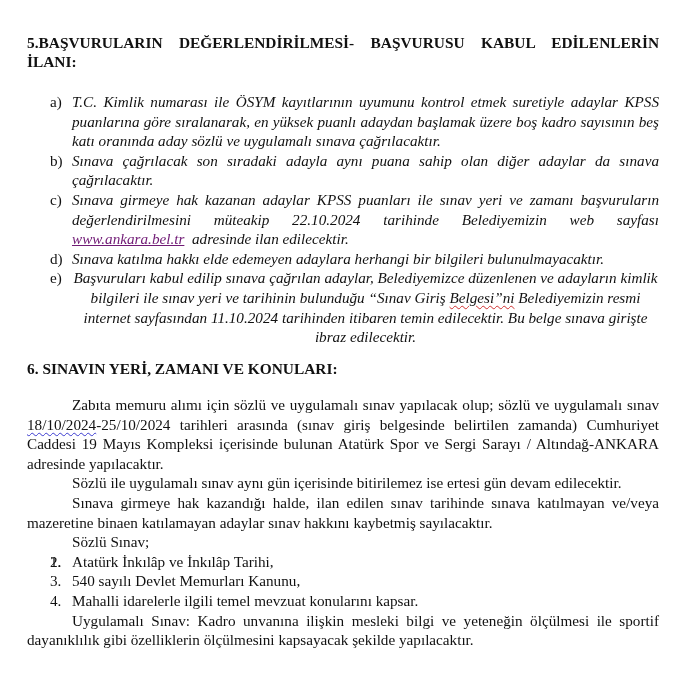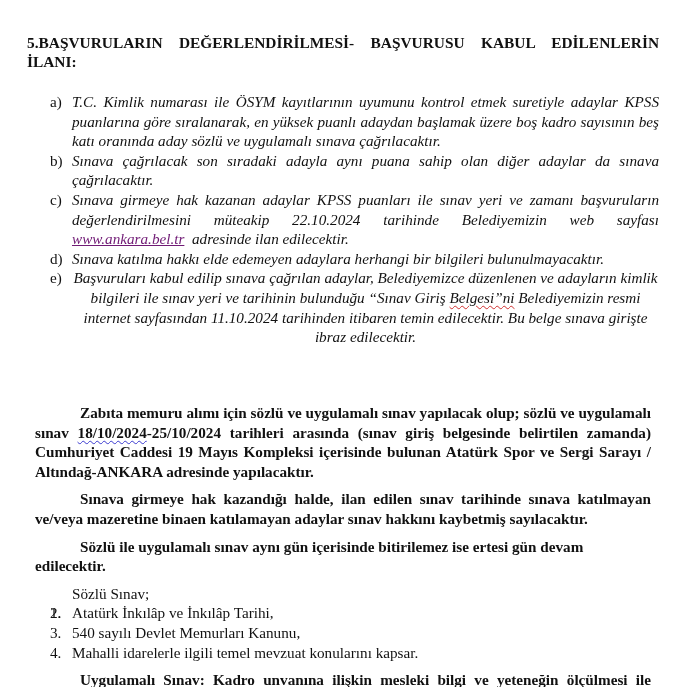--- a/index.html
+++ b/index.html
@@ -84,24 +84,23 @@
       text-decoration-thickness: 1px;
       text-underline-offset: 2px;
     }
     .section6 {
       position: absolute;
       left: 27px;
       top: 395px;
       width: 632px;
     }
     .para {
-      margin: 8px;
+      margin: 0;
       text-align: justify;
       text-indent: 45px;
-      font-weight: bold;
     }
     .para.nojust {
       text-align: left;
     }
     .indent-line {
       margin: 0;
       padding-left: 45px;
     }
     .num-list {
       margin: 0;
@@ -143,25 +142,26 @@
     <li>
       <span class="marker">d)</span>
       <span class="txt">Sınava katılma hakkı elde edemeyen adaylara herhangi bir bilgileri bulunulmayacaktır.</span>
     </li>
     <li class="e">
       <span class="marker">e)</span>
       <span class="txt"><span>Başvuruları kabul edilip sınava çağrılan adaylar, Belediyemizce düzenlenen ve adayların kimlik bilgileri ile sınav yeri ve tarihinin bulunduğu “Sınav Giriş </span><span class="squiggle-red">Belgesi”ni</span><span> Belediyemizin resmi internet sayfasından 11.10.2024 tarihinden itibaren temin edilecektir. Bu belge sınava girişte ibraz edilecektir.</span></span>
     </li>
   </ol>
 
+  <div class="heading h6">6. SINAVIN YERİ, ZAMANI VE KONULARI:</div>
 
   <div class="section6">
     <p class="para"><span>Zabıta memuru alımı için sözlü ve uygulamalı sınav yapılacak olup; sözlü ve uygulamalı sınav </span><span class="squiggle-blue">18/10/2024</span><span>-25/10/2024 tarihleri arasında (sınav giriş belgesinde belirtilen zamanda) Cumhuriyet Caddesi 19 Mayıs Kompleksi içerisinde bulunan Atatürk Spor ve Sergi Sarayı / Altındağ-ANKARA adresinde yapılacaktır.</span></p>
+    <p class="para nojust">Sözlü ile uygulamalı sınav aynı gün içerisinde bitirilemez ise ertesi gün devam edilecektir.</p>
     <p class="para">Sınava girmeye hak kazandığı halde, ilan edilen sınav tarihinde sınava katılmayan ve/veya mazeretine binaen katılamayan adaylar sınav hakkını kaybetmiş sayılacaktır.</p>
-    <p class="para nojust">Sözlü ile uygulamalı sınav aynı gün içerisinde bitirilemez ise ertesi gün devam edilecektir.</p>
     <p class="indent-line">Sözlü Sınav;</p>
     <ol class="num-list">
       <li><span class="marker">1.</span></li>
       <li><span class="marker">2.</span><span>Atatürk İnkılâp ve İnkılâp Tarihi,</span></li>
       <li><span class="marker">3.</span><span>540 sayılı Devlet Memurları Kanunu,</span></li>
       <li><span class="marker">4.</span><span>Mahalli idarelerle ilgili temel mevzuat konularını kapsar.</span></li>
     </ol>
     <p class="para">Uygulamalı Sınav: Kadro unvanına ilişkin mesleki bilgi ve yeteneğin ölçülmesi ile sportif dayanıklılık gibi özelliklerin ölçülmesini kapsayacak şekilde yapılacaktır.</p>
   </div>
 

